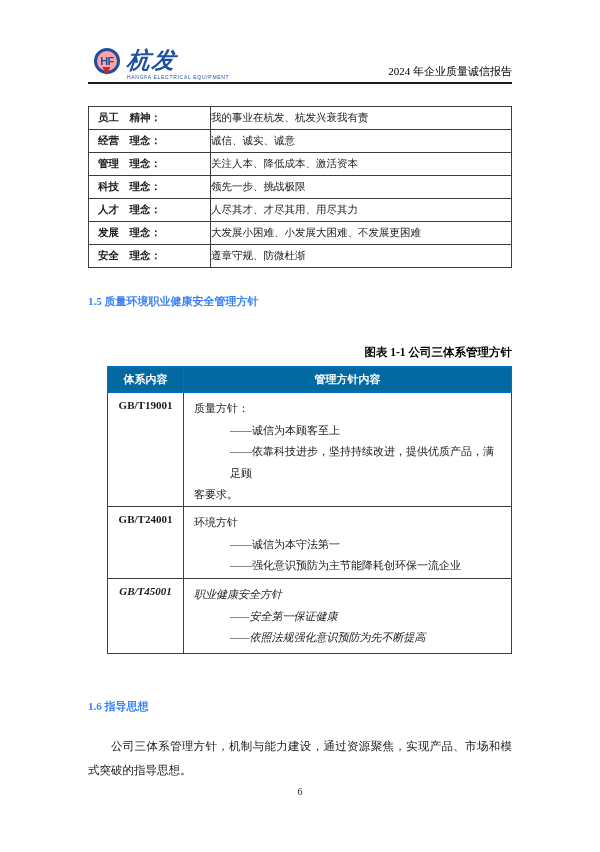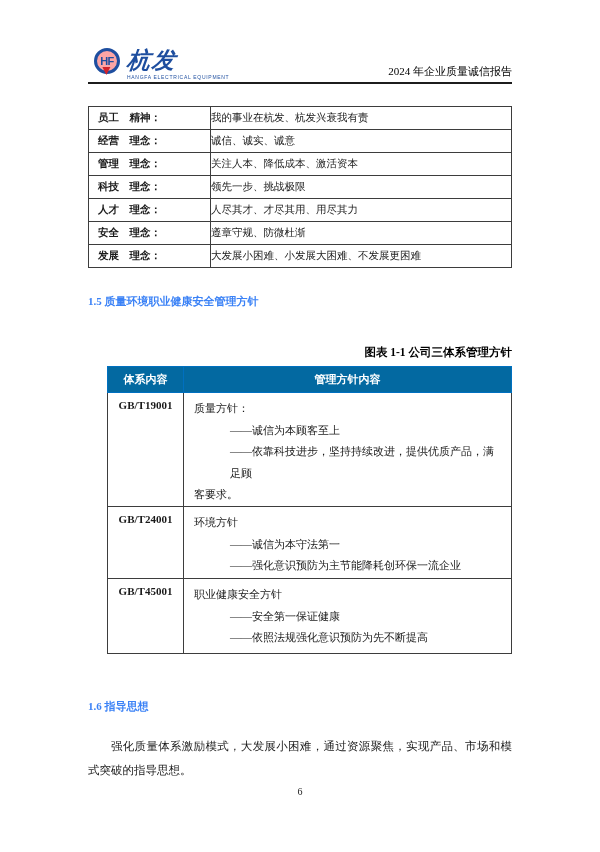--- a/index.html
+++ b/index.html
@@ -68,21 +68,21 @@
   .policy-table th.c1 { width:76px; }
   .policy-table td { border:1px solid #3d3d3d; vertical-align:top; }
   .policy-table td.sys {
     text-align:center; font-weight:bold; font-size:11px; padding-top:6px;
   }
   .policy-table td.policy { padding:5px 10px 0 10px; font-size:11px; }
   .policy .line { line-height:21.6px; }
   .policy .dash { padding-left:36px; }
   tr.r1 td { height:85px; }
   tr.r2 td { height:72px; }
-  tr.r3 td { height:75px; }
+  tr.r3 td { height:75px;font-style:italic; }
 
   
   .body-paragraph {
     position:absolute; left:88px; top:735px; width:424px;
     font-size:11.5px; line-height:23.5px; text-align:justify; text-indent:2em; color:#1a1a1a;
   }
   .page-number {
     position:absolute; left:88px; top:786px; width:424px; text-align:center;
     font-size:10px; color:#1a1a1a;
   }
@@ -122,26 +122,26 @@
       </tr>
       <tr>
         <td class="lbl">科技　理念：</td>
         <td class="val">领先一步、挑战极限</td>
       </tr>
       <tr>
         <td class="lbl">人才　理念：</td>
         <td class="val">人尽其才、才尽其用、用尽其力</td>
       </tr>
       <tr>
+        <td class="lbl">发展　理念：</td>
+        <td class="val">大发展小困难、小发展大困难、不发展更困难</td>
+      </tr>
+      <tr>
         <td class="lbl">安全　理念：</td>
         <td class="val">遵章守规、防微杜渐</td>
-      </tr>
-      <tr>
-        <td class="lbl">发展　理念：</td>
-        <td class="val">大发展小困难、小发展大困难、不发展更困难</td>
       </tr>
     </tbody>
   </table>
 
   <div class="sec-heading sec-15">1.5 质量环境职业健康安全管理方针</div>
 
   <div class="fig-caption">图表 1-1 公司三体系管理方针</div>
 
   <table class="policy-table">
     <thead>
@@ -173,17 +173,17 @@
         <td class="policy">
           <div class="line">职业健康安全方针</div>
           <div class="line dash">——安全第一保证健康</div>
           <div class="line dash">——依照法规强化意识预防为先不断提高</div>
         </td>
       </tr>
     </tbody>
   </table>
 
   <div class="sec-heading sec-16">1.6 指导思想</div>
-  <div class="body-paragraph">强化质量体系激励模式，大发展小困难，通过资源聚焦，实现产品、市场和模式突破的指导思想。</div>
+  <div class="body-paragraph">公司三体系管理方针，机制与能力建设，通过资源聚焦，实现产品、市场和模式突破的指导思想。</div>
 
   <div class="page-number">6</div>
 
 </div>
 
 </body></html>

